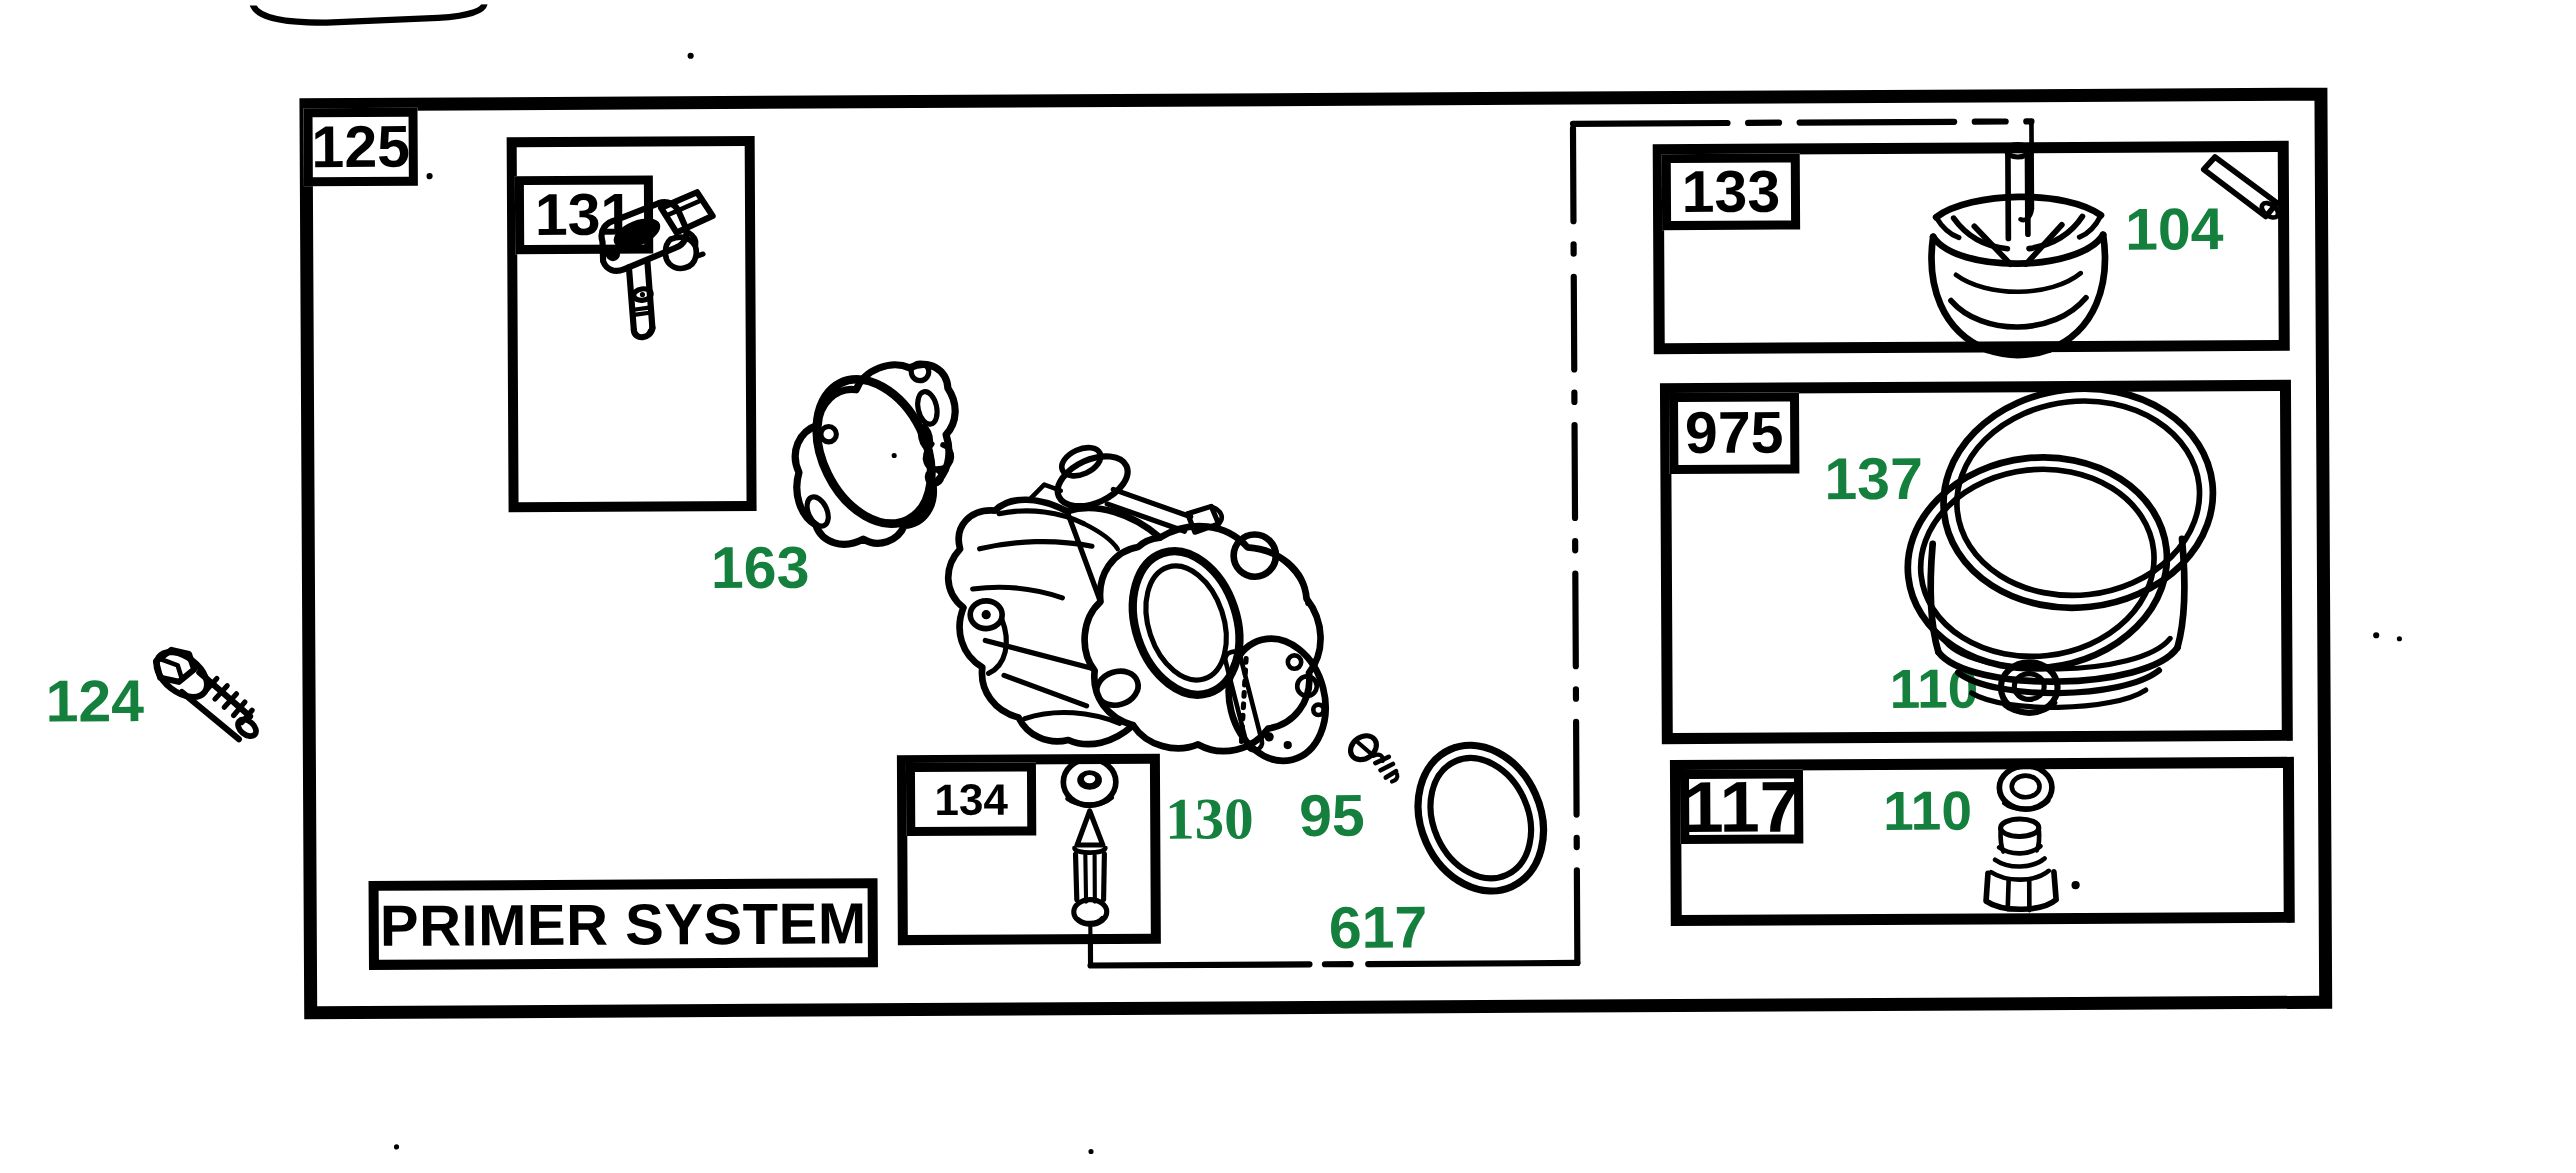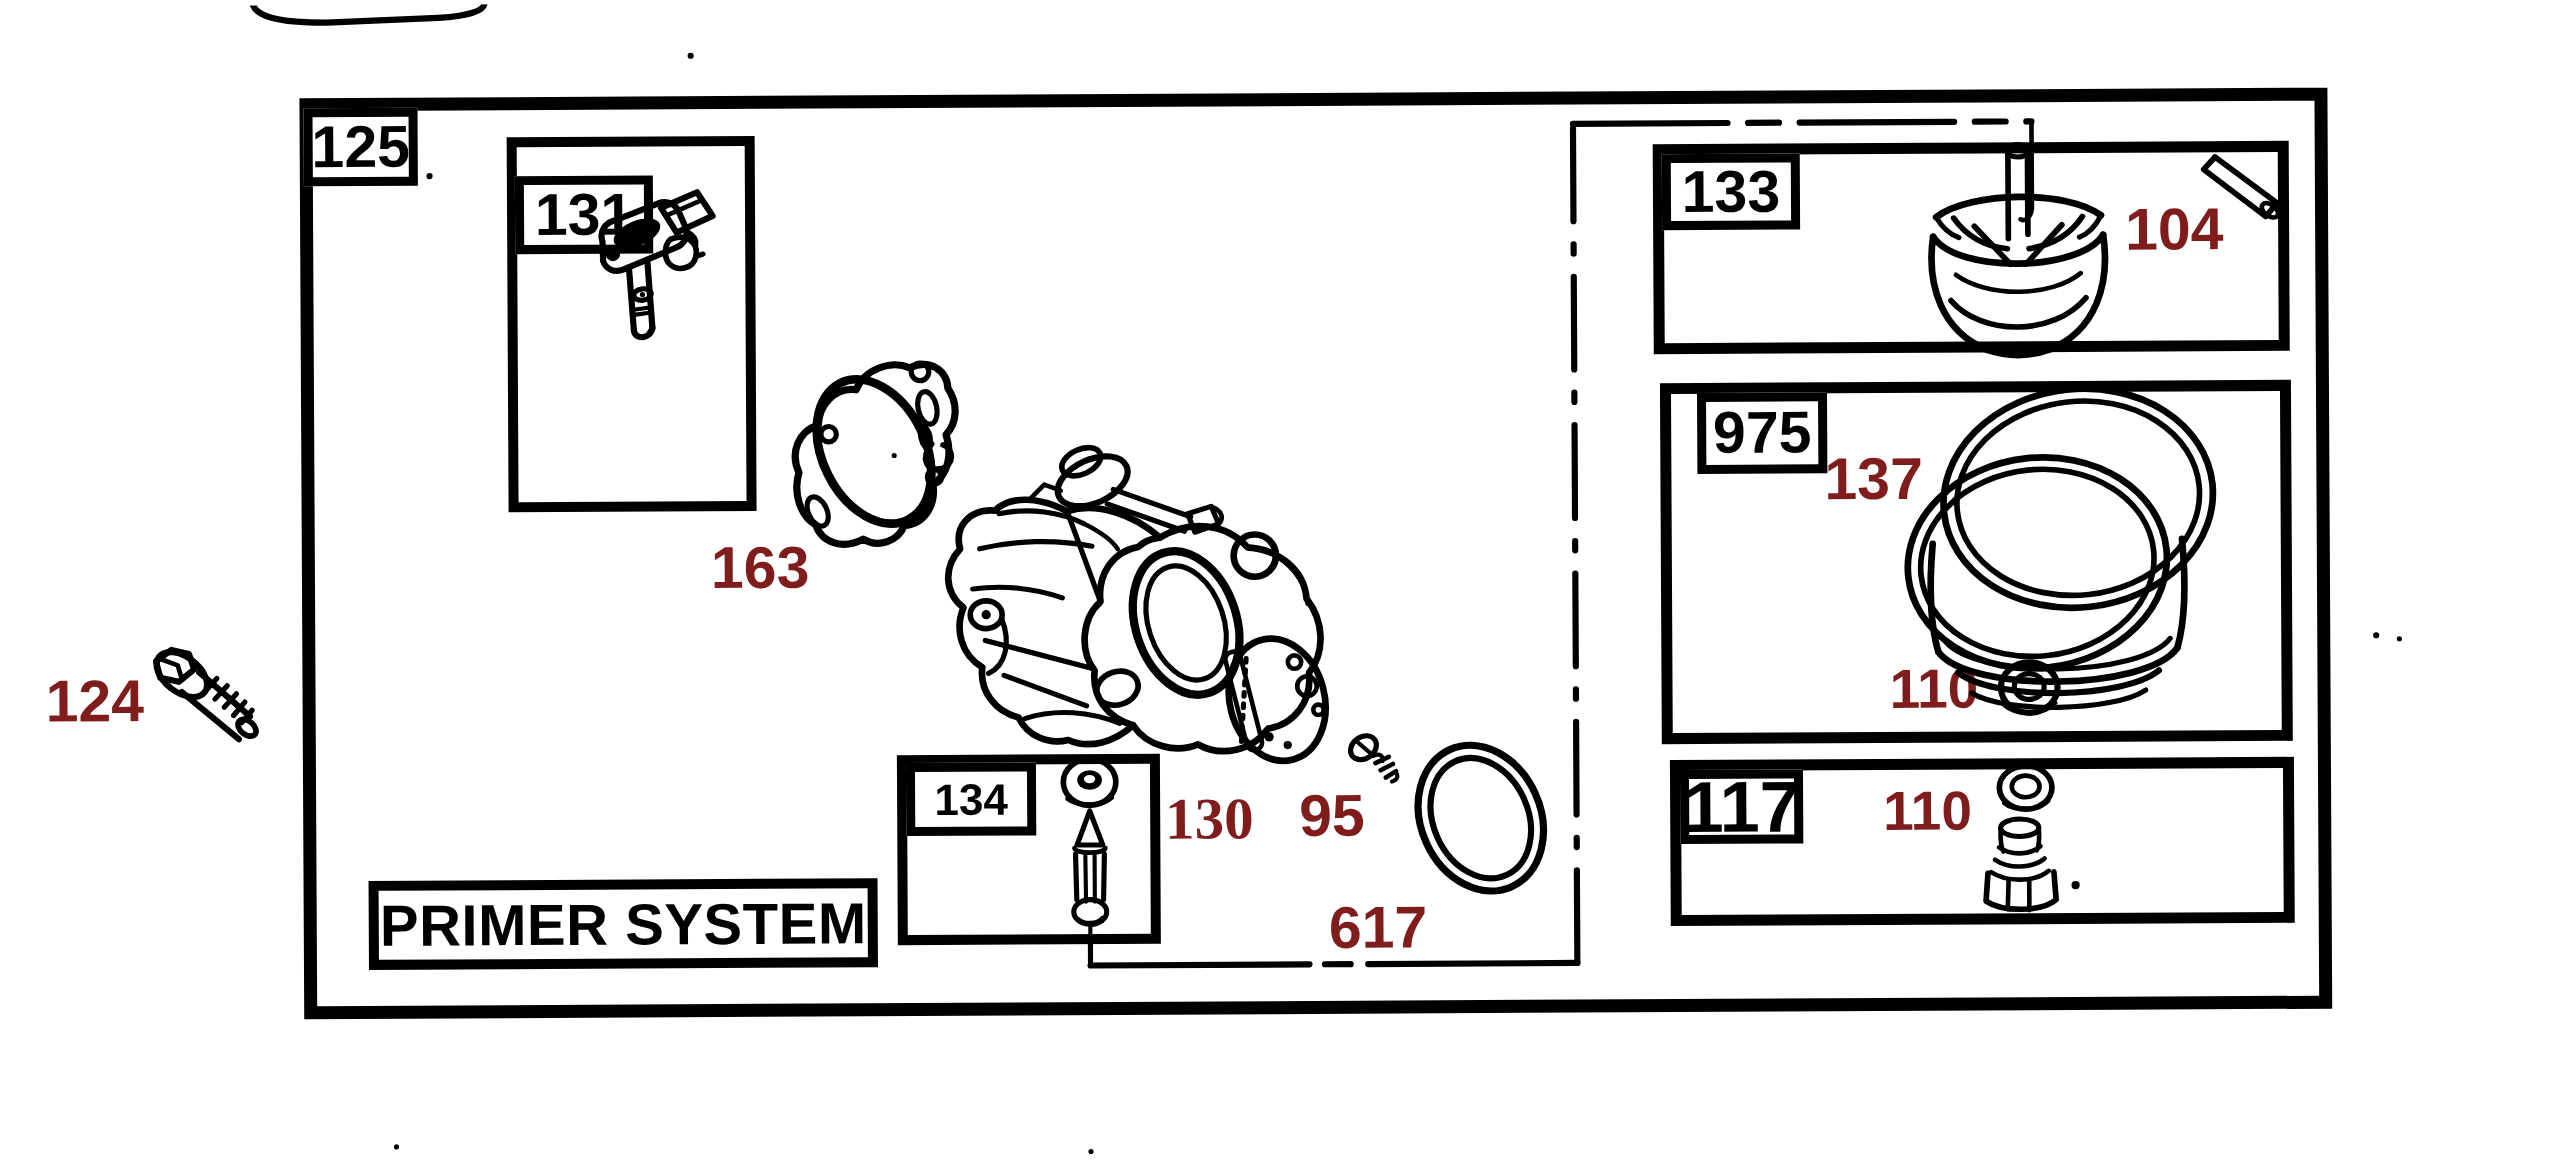--- a/index.html
+++ b/index.html
@@ -13,21 +13,21 @@
   .tilt{position:absolute;inset:0;transform:rotate(-0.3deg);transform-origin:50% 50%;}
   .box{position:absolute;box-sizing:border-box;border:10.3px solid #000;background:transparent;}
   .box.main{border-width:13.4px;}
   .box.part{border-width:10.8px;}
   .lbox{
     position:absolute;box-sizing:border-box;border:9.3px solid #000;background:#fff;
     display:flex;align-items:center;justify-content:center;
     font-weight:700;color:#000;font-size:59px;line-height:1;
   }
   .callout{
-    position:absolute;color:#7f1d1d;font-weight:700;font-size:59px;line-height:1;
+    position:absolute;color:#15803d;font-weight:700;font-size:59px;line-height:1;
     white-space:nowrap;
   }
   .callout.small{font-size:55px;}
   .primer{
     position:absolute;box-sizing:border-box;border:10.3px solid #000;background:#fff;
     display:flex;align-items:center;justify-content:center;
     font-weight:700;color:#000;font-size:58px;line-height:1;letter-spacing:0.5px;
   }
   svg.art{position:absolute;left:0;top:0;pointer-events:none;}
   svg.art *{vector-effect:none;}
@@ -47,21 +47,21 @@
 
   <div class="box part" style="left:896px;top:753px;width:263px;height:190px;"></div>
   <div class="lbox" style="left:905px;top:761px;width:130px;height:73px;font-size:44px;">134</div>
 
   <div class="primer" style="left:367px;top:876px;width:509px;height:89px;">PRIMER SYSTEM</div>
 
   <div class="box part" style="left:1655px;top:146px;width:636px;height:210px;border-width:11.3px;"></div>
   <div class="lbox" style="left:1664px;top:156px;width:138px;height:76px;">133</div>
 
   <div class="box part" style="left:1661px;top:385px;width:631px;height:361px;border-width:11.3px;"></div>
-  <div class="lbox" style="left:1670px;top:395px;width:130px;height:81px;margin-left:28px;">975</div>
+  <div class="lbox" style="left:1670px;top:395px;width:130px;height:81px;">975</div>
 
   <div class="box part" style="left:1669px;top:762px;width:624px;height:166px;border-width:11.3px;"></div>
   <div class="lbox" style="left:1679px;top:772px;width:123px;height:74px;font-size:72px;">117</div>
 
   <div class="callout" style="left:711px;top:536px;">163</div>
   <div class="callout" style="left:45px;top:666px;">124</div>
   <div class="callout" style="left:1164px;top:789px;font-family:Liberation Serif, serif;">130</div>
   <div class="callout" style="left:1298px;top:787px;">95</div>
   <div class="callout" style="left:1327px;top:899px;">617</div>
   <div class="callout" style="left:2127px;top:205px;">104</div>

